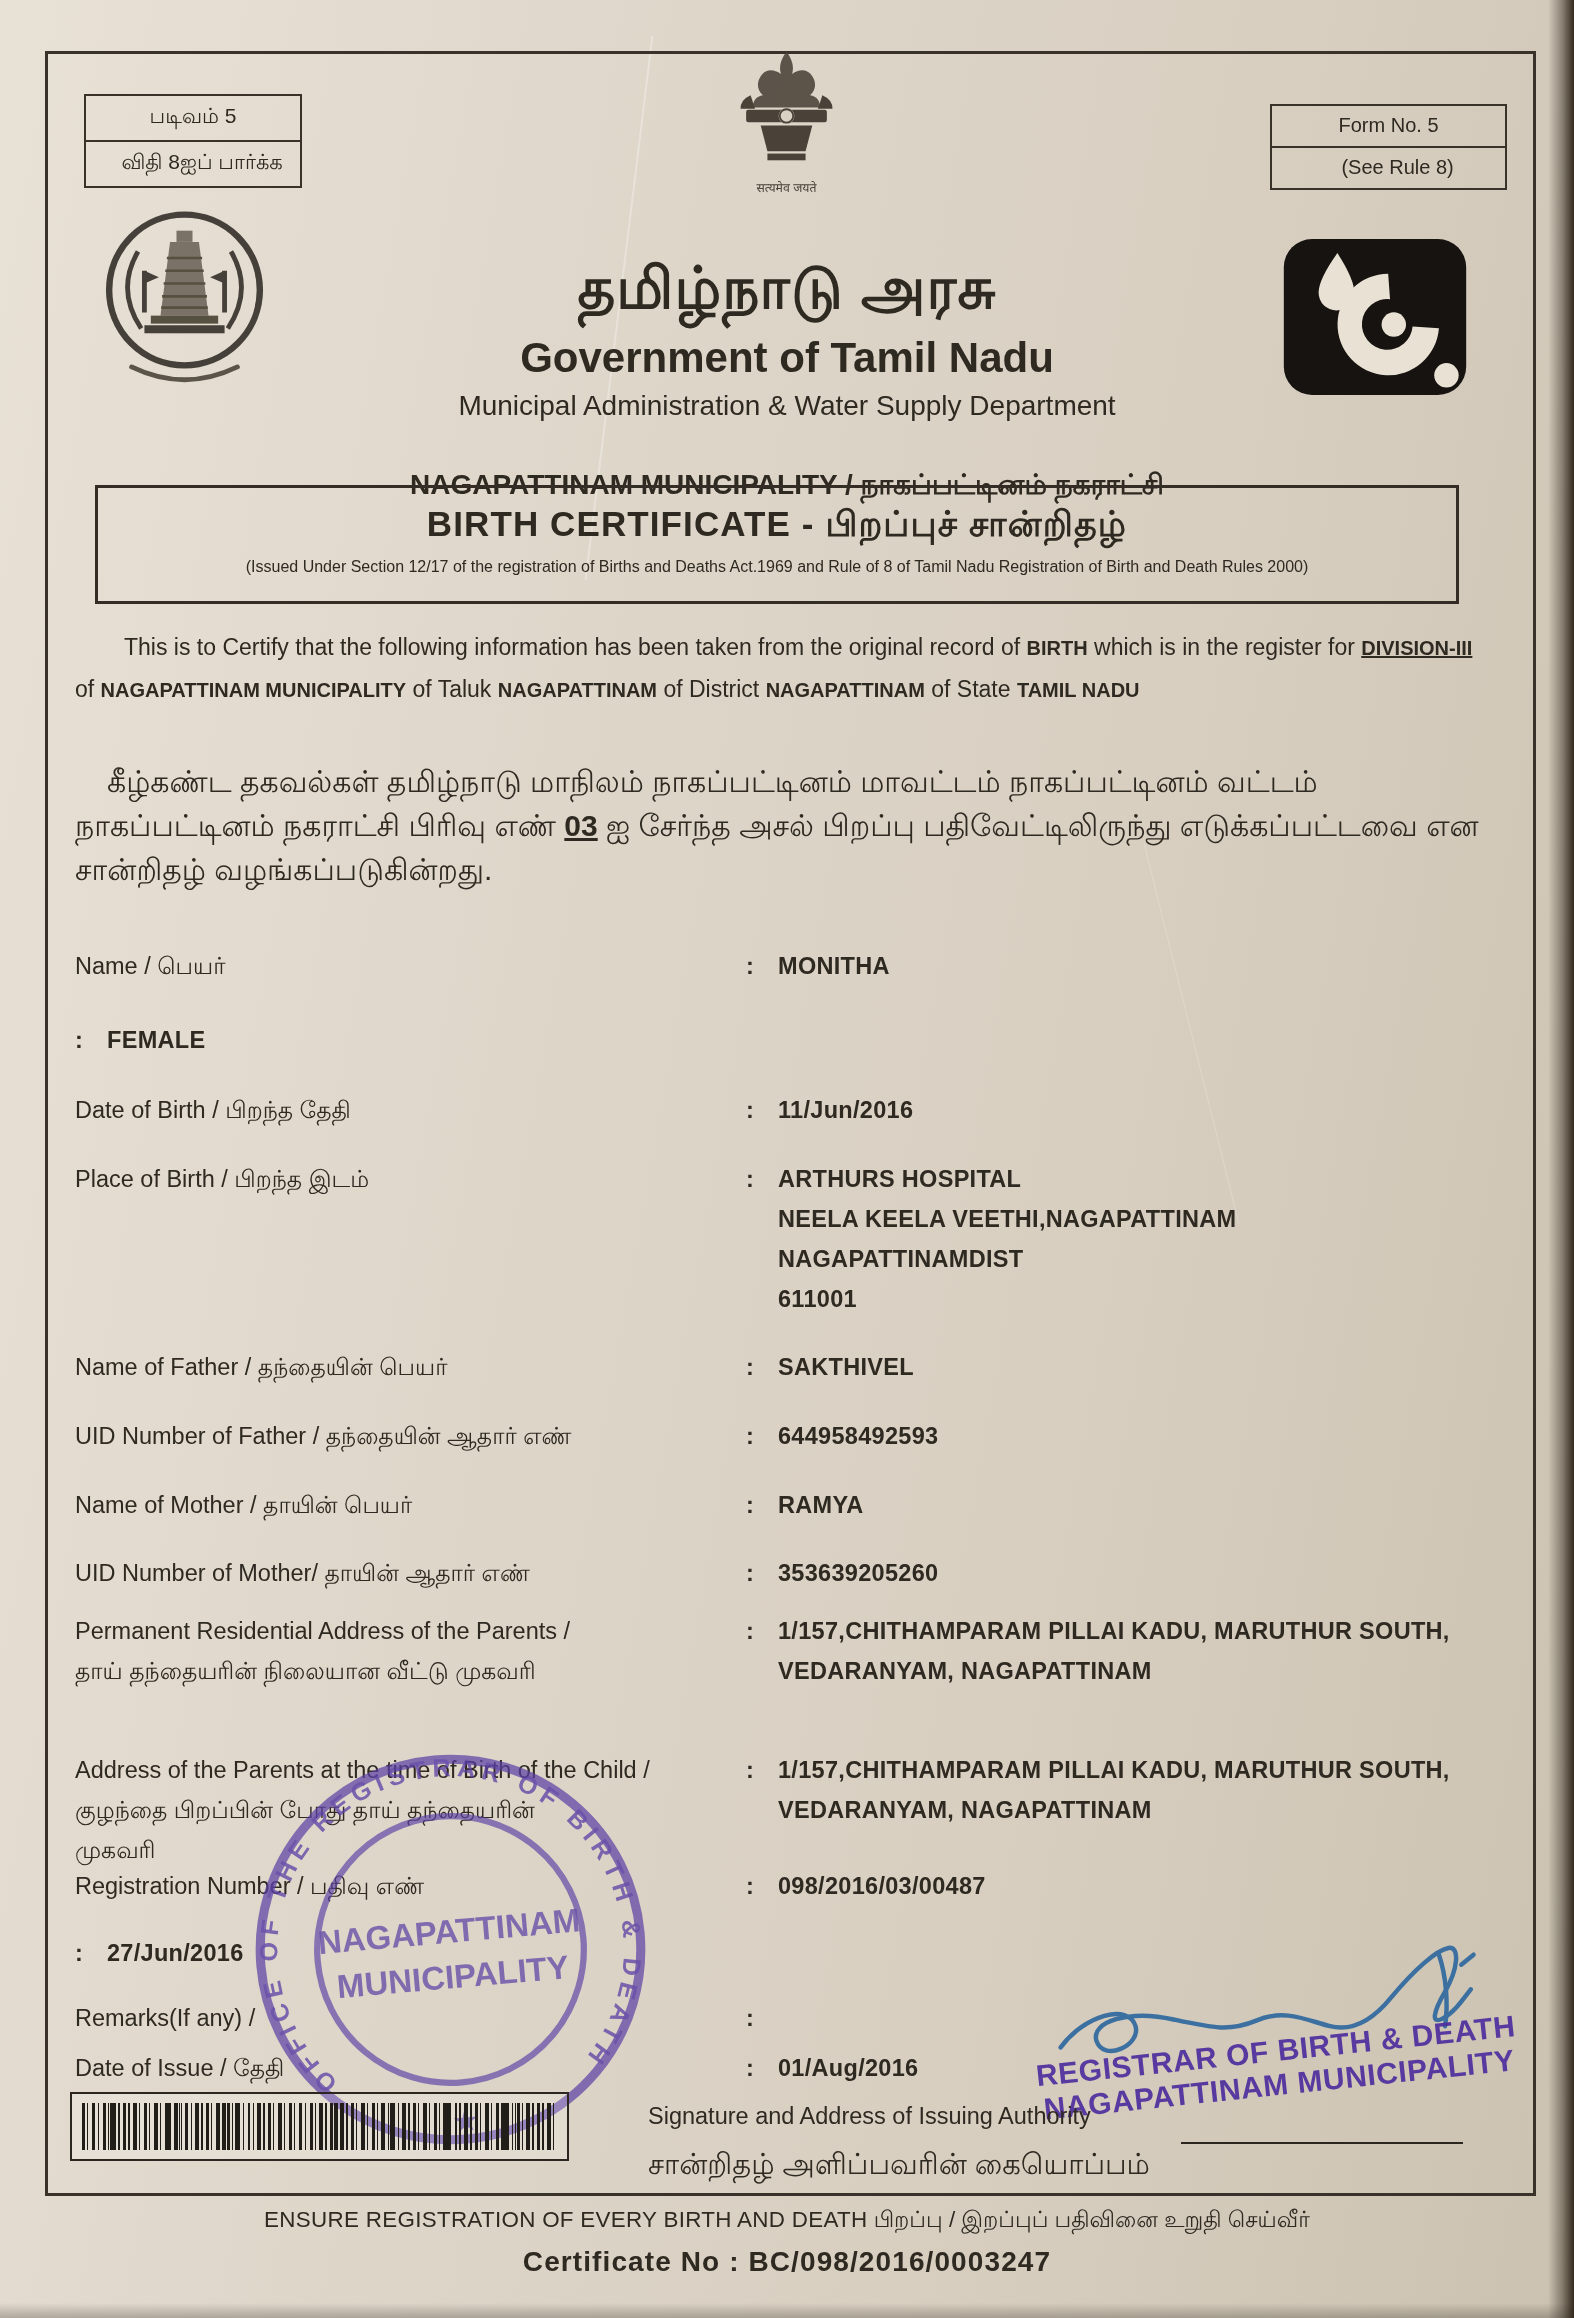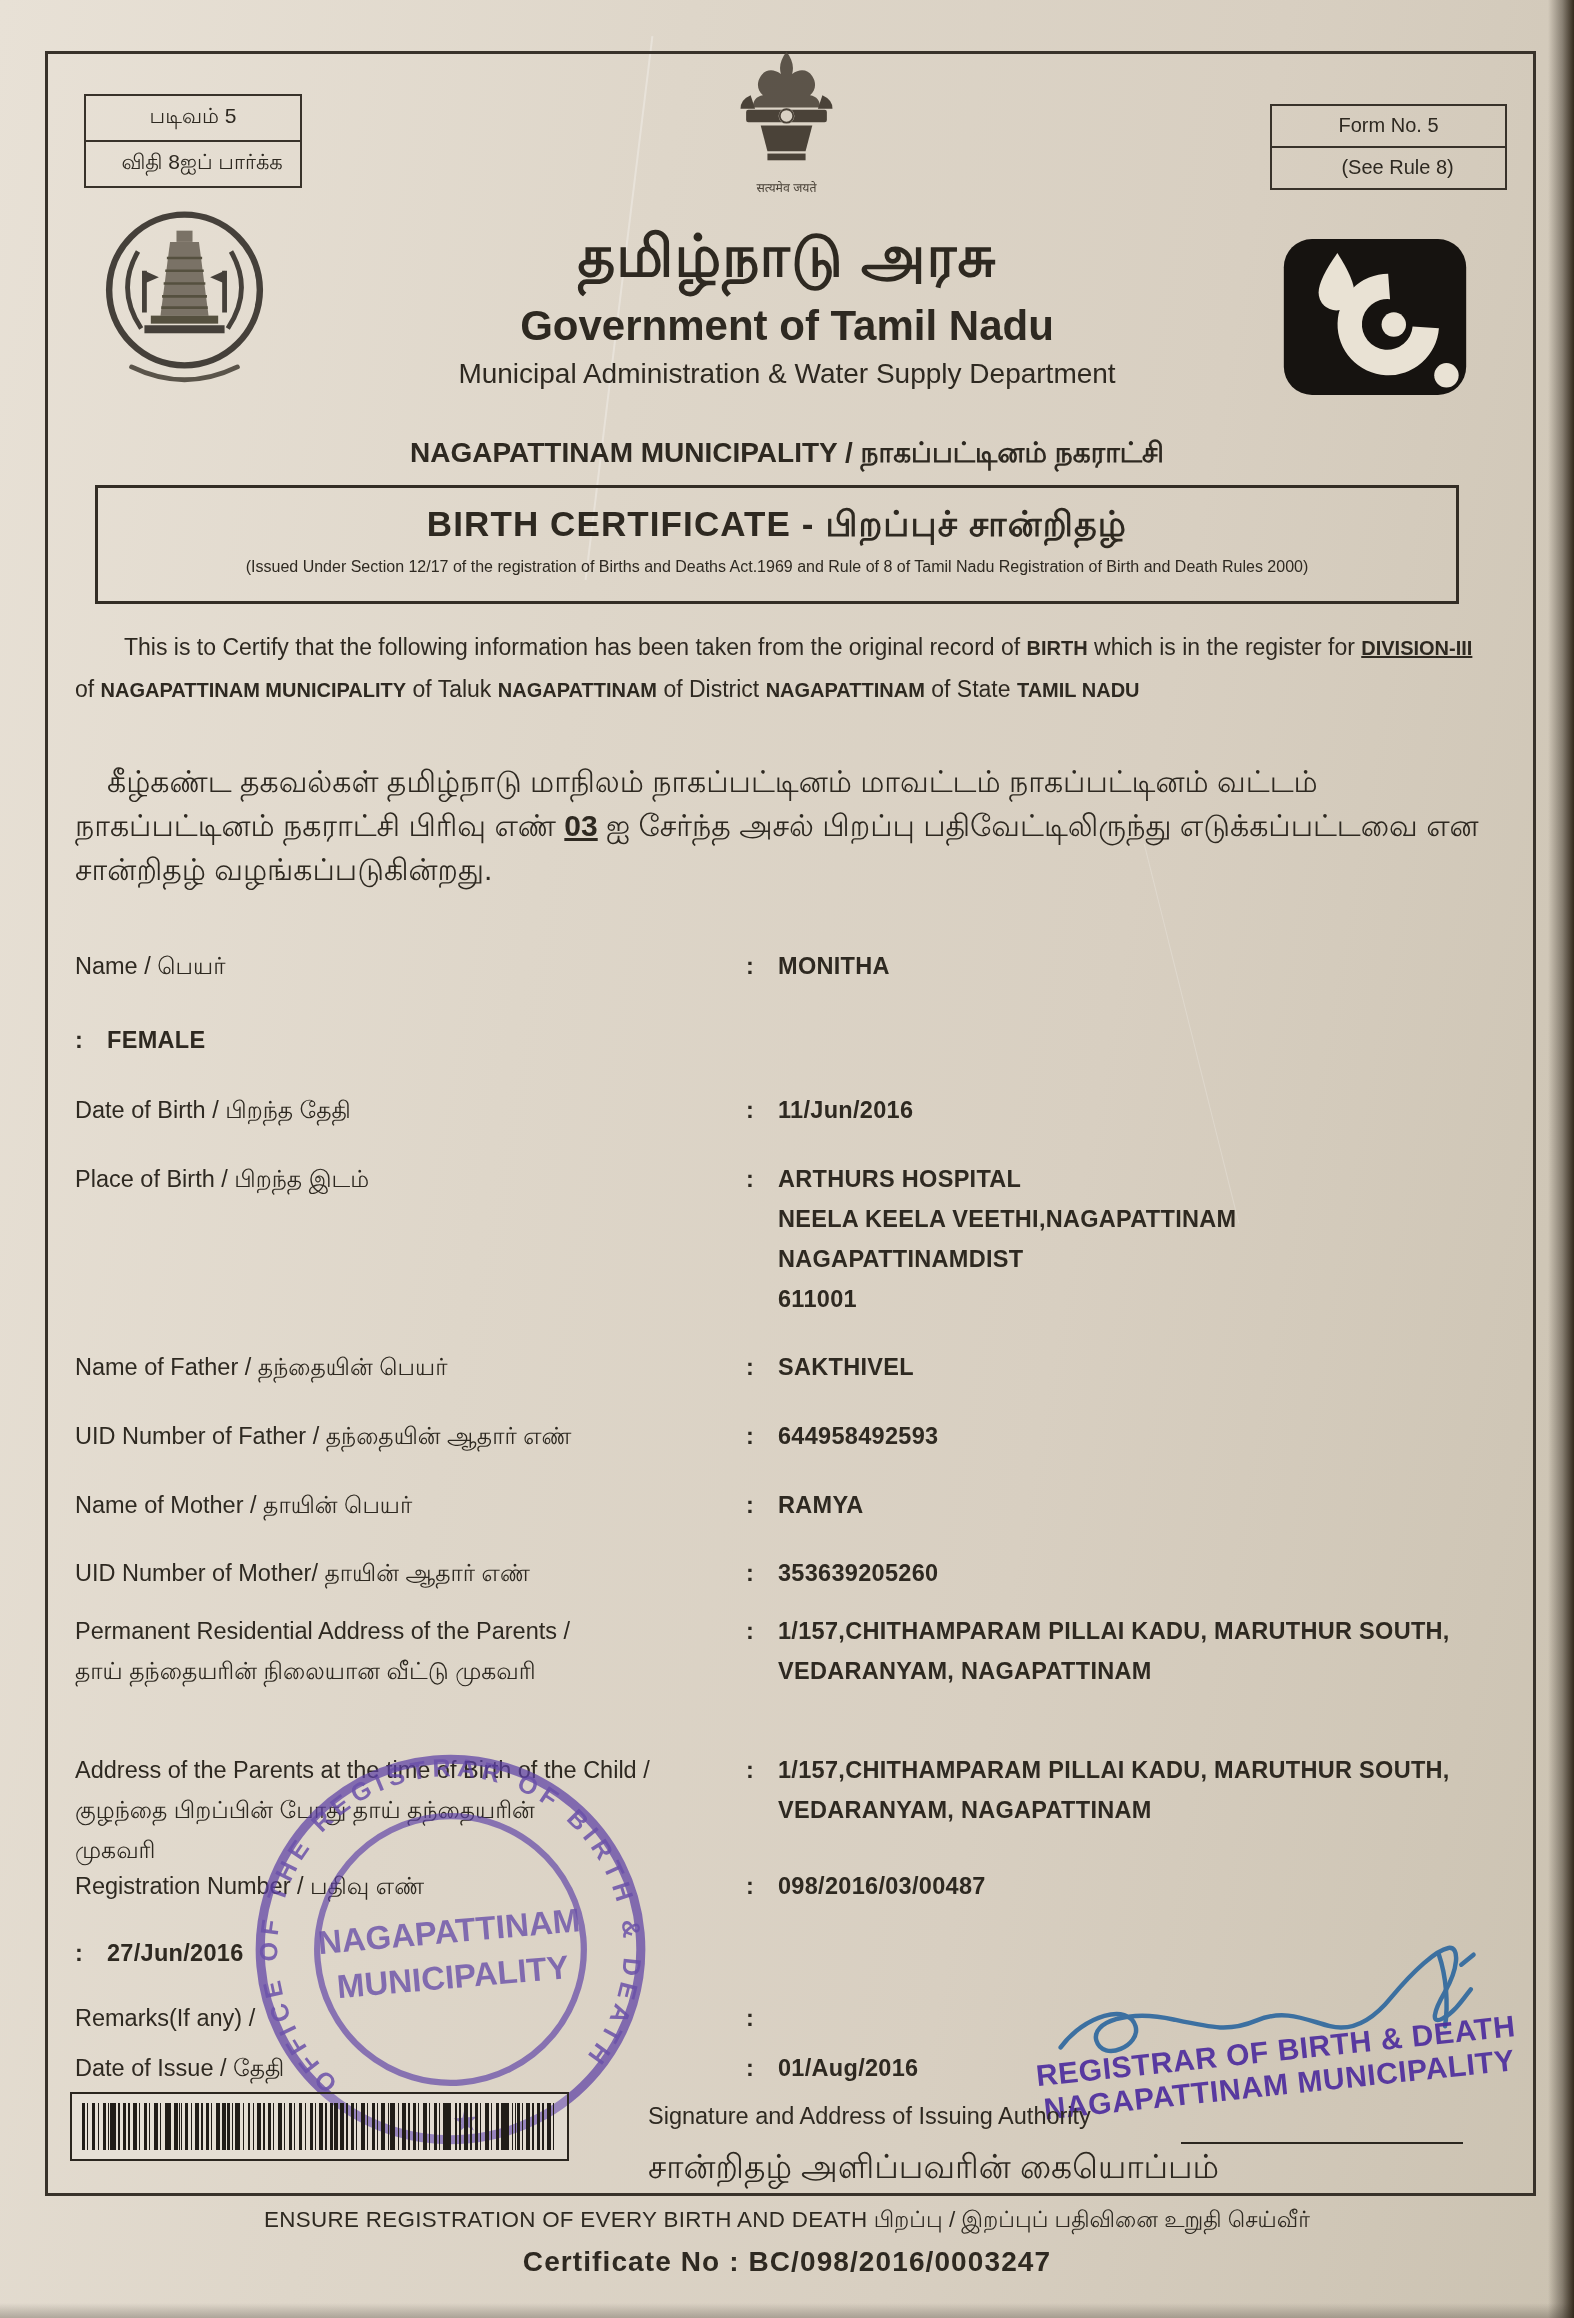--- a/index.html
+++ b/index.html
@@ -25,21 +25,21 @@
   .small-box .bx-row { padding: 8.4px 7.8px; white-space: nowrap; }
   .small-box .bx-row + .bx-row { border-top: 2.2px solid #38322a; padding-left: 26px; }
 
   .emblem { position: absolute; left: 727px; top: 47px; width: 119px; text-align: center; }
   .emblem .caption { font-size: 12.3px; color: #4a4238; margin-top: 1.1px; }
 
   .tn-seal { position: absolute; left: 96px; top: 197px; width: 177px; }
   .water-logo { position: absolute; left: 1281px; top: 236px; width: 188px; }
 
   .center-line { position: absolute; left: 50%; transform: translateX(-50%);
-    white-space: nowrap; text-align: center; }
+    white-space: nowrap; text-align: center; margin-top: 32px; }
   .h-tamil { top: 222px; font-size: 58px; font-weight: 600; letter-spacing: 1.1px; }
   .h-gov   { top: 302px; font-size: 42px;  font-weight: 700; }
   .h-dept  { top: 358px; font-size: 28px; }
   .h-muni  { top: 437px; font-size: 28px;  font-weight: 700; }
 
   .title-box { position: absolute; left: 95px; top: 485px; width: 1364px; height: 119px;
     border: 3.4px solid #332d25; text-align: center; }
   .title-box .t1 { margin-top: 15.7px; font-size: 35px; font-weight: 700; letter-spacing: 1.1px; }
   .title-box .t2 { margin-top: 9px; font-size: 16px; }
 
@@ -69,21 +69,21 @@
   .barcode-box { position: absolute; left: 70px; top: 2092px; width: 499px; height: 69px;
     border: 2.8px solid #2b261f; padding: 9px 10px; background: rgba(255,255,255,.18); }
   .barcode-box .bars { width: 100%; height: 100%;
     background-image:
       repeating-linear-gradient(90deg, #211d18 0 2.8px, transparent 2.8px 5px, #211d18 5px 6.1px,
         transparent 6.1px 9.5px, #211d18 9.5px 13.4px, transparent 13.4px 15.7px, #211d18 15.7px 17px, transparent 17px 20.7px),
       repeating-linear-gradient(90deg, transparent 0 28.5px, #211d18 28.5px 32px, transparent 32px 41px,
         #211d18 41px 42px, transparent 42px 56px); }
 
   .sig-label-en { position: absolute; left: 648px; top: 2103px; font-size: 23.5px; }
-  .sig-label-ta { position: absolute; left: 648px; top: 2148px; font-size: 33px; }
+  .sig-label-ta { position: absolute; left: 648px; top: 2148px; font-size: 29px; }
 
   .footer-ensure { position: absolute; left: 0; top: 2207px; width: 100%;
     text-align: center; font-size: 22.4px; }
   .footer-ensure .en { letter-spacing: 0.3px; }
   .footer-cert { position: absolute; left: 0; top: 2246px; width: 100%;
     text-align: center; font-size: 28px; font-weight: 700; letter-spacing: 1.1px; }
 </style>
 </head>
 <body>
 

